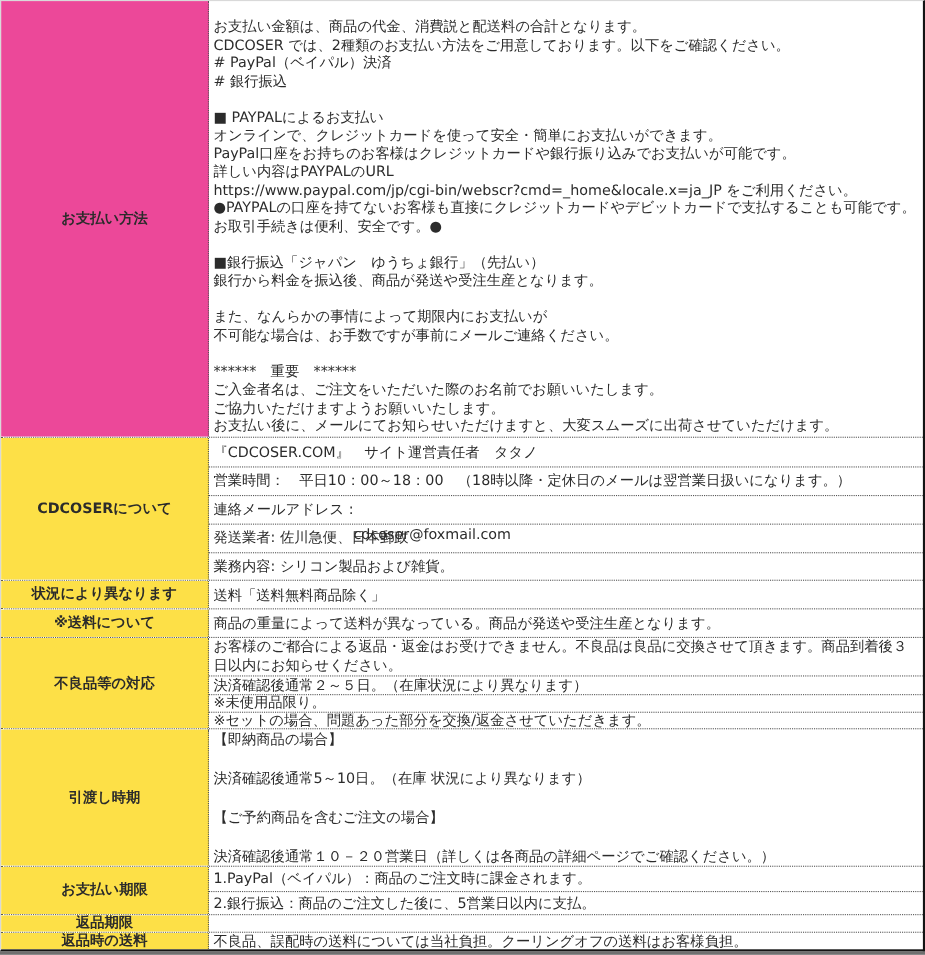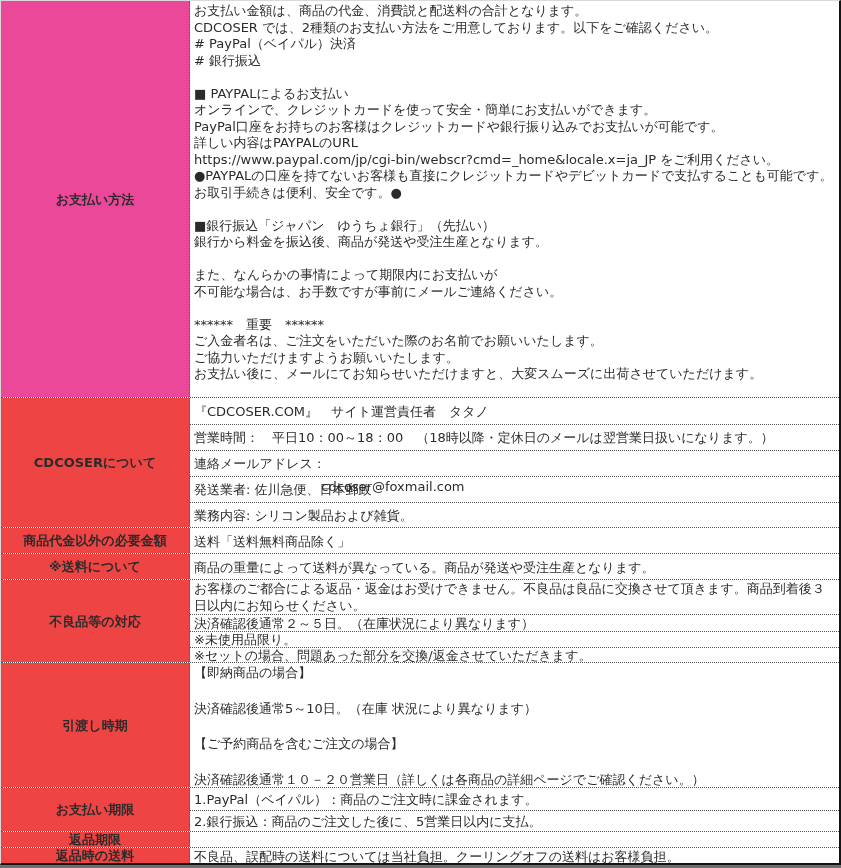--- a/index.html
+++ b/index.html
@@ -18,32 +18,32 @@
     border-bottom:2px solid #141414;
   }
   .row{display:flex;box-sizing:border-box;overflow:hidden;}
   .row + .row{border-top:1px dotted #555;}
   .hcell{
     flex:0 0 189px;
     width:189px;
     box-sizing:border-box;
     border-right:1px dotted #555;
     display:flex;align-items:center;justify-content:center;
-    background:#ef4444;
+    background:#fde047;
     font-weight:bold;font-size:13px;color:#2b2b2b;
     text-align:center;line-height:15px;
   }
   .hcell.white{background:#ec4899;}
   .ccell{
     flex:1;min-width:0;
     box-sizing:border-box;
     font-size:13px;color:#2b2b2b;
     overflow:hidden;
   }
-  .lines{padding:2px 4px 0 4px;line-height:16.5px;}
+  .lines{padding:16px 4px 0 4px;line-height:16.5px;}
   .lines.wide{line-height:17.8px;padding-top:1px;}
   .line:empty::before{content:"\00a0";}
   .sub{box-sizing:border-box;display:flex;align-items:center;padding:0 4px;line-height:15px;}
   .sub + .sub{border-top:1px dotted #555;}
   .sub.multiline{line-height:16.5px;display:block;padding-top:1px;}
   .h396{height:396px;}
   .h130{height:130px;}
   .h26{height:26px;}
   .h83{height:83px;}
   .h125{height:125px;}
@@ -101,21 +101,21 @@
         <span>連絡メールアドレス : </span>
         <span class="email">cdcoser@foxmail.com</span>
       </div>
       <div class="sub h26">発送業者: 佐川急便、日本郵政</div>
       <div class="sub h26">業務内容: シリコン製品および雑貨。</div>
     </div>
   </div>
 
   <div class="row h26">
     <div class="hcell">
-      <span>商品代金以外の必要金額</span>
+      <span>状況により異なります</span>
     </div>
     <div class="ccell">
       <div class="sub h26">送料「送料無料商品除く」</div>
     </div>
   </div>
 
   <div class="row h26">
     <div class="hcell">
       <span>※送料について</span>
     </div>

